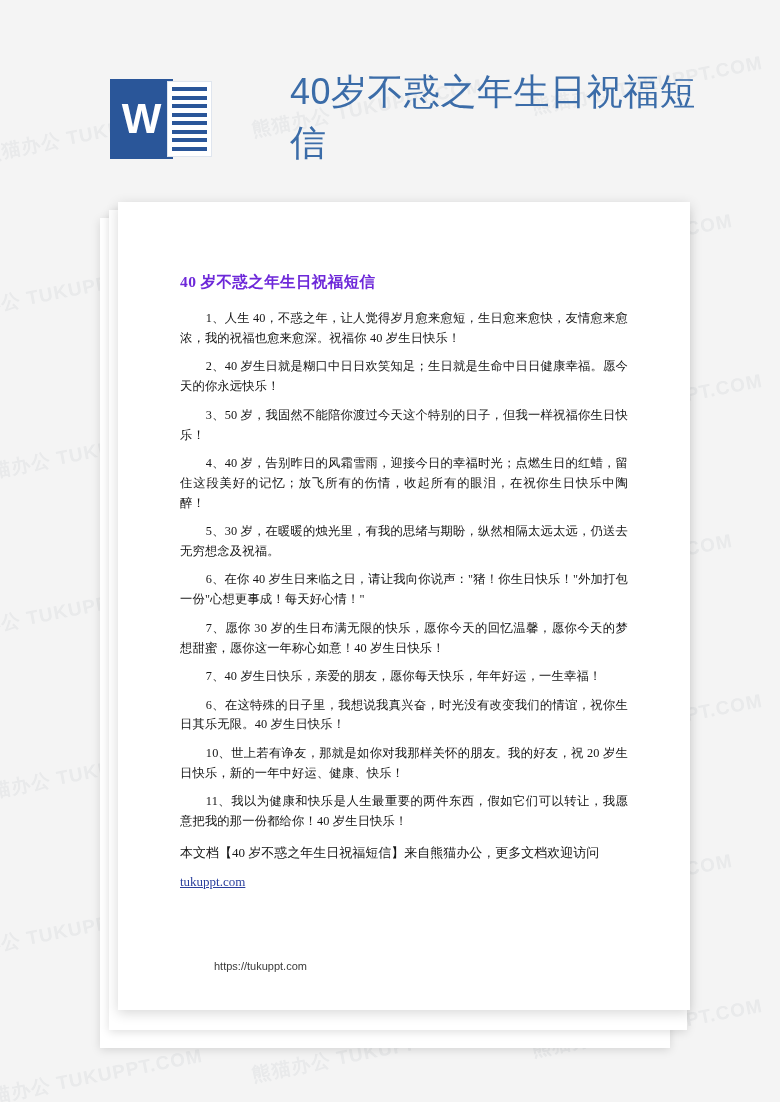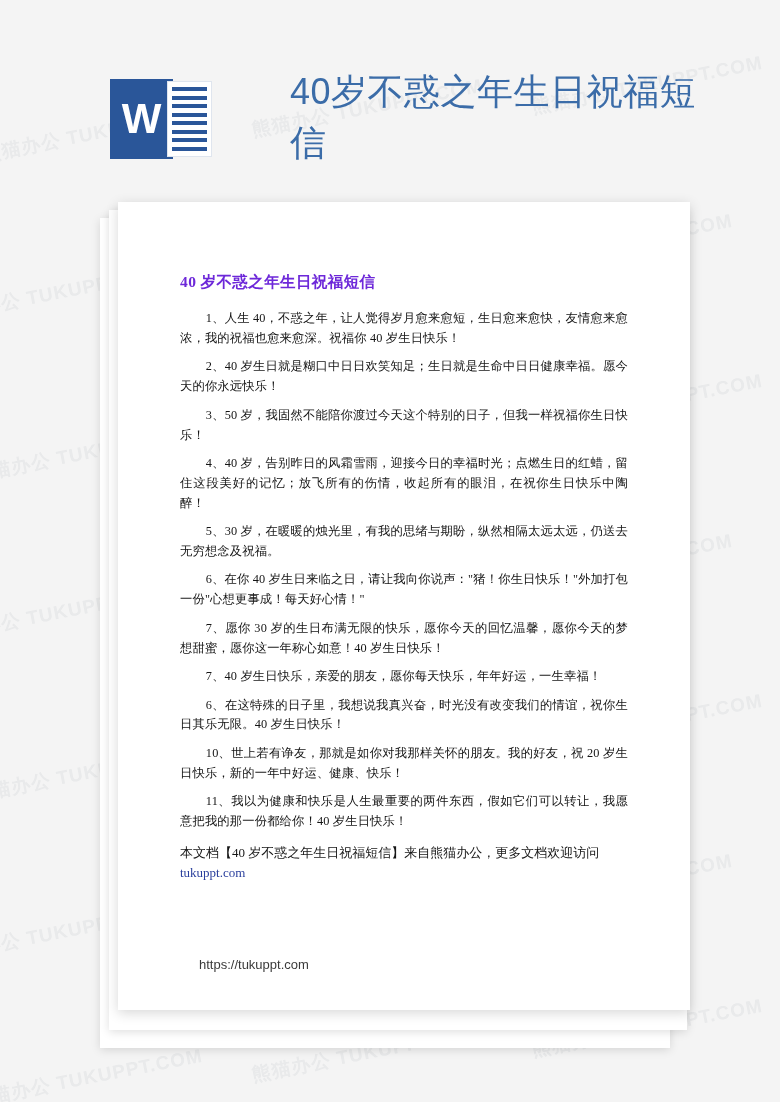--- a/index.html
+++ b/index.html
@@ -165,28 +165,29 @@
   }
   .doc-source {
     margin-top: 12px;
     font-size: 13px;
     line-height: 1.45;
     color: #161616;
     text-indent: 0;
   }
   .doc-source-link {
     color: #2a3f9d;
+    text-decoration: underline;
     display: inline-block;
-    margin-top: 1px;
+    margin-top: 10px;
   }
   .doc-footer-url {
     position: absolute;
-    left: 52px;
+    left: 67px;
     bottom: 38px;
-    font-size: 13px;
+    font-size: 11px;
     color: #3a3a3a;
     font-family: "Liberation Sans", sans-serif;
     padding-left: 29px;
   }
 </style>
 </head>
 <body>
 
 <div class="watermark-layer">
   <div class="wm" style="left:-20px;  top:120px;">熊猫办公 TUKUPPT.COM</div>

